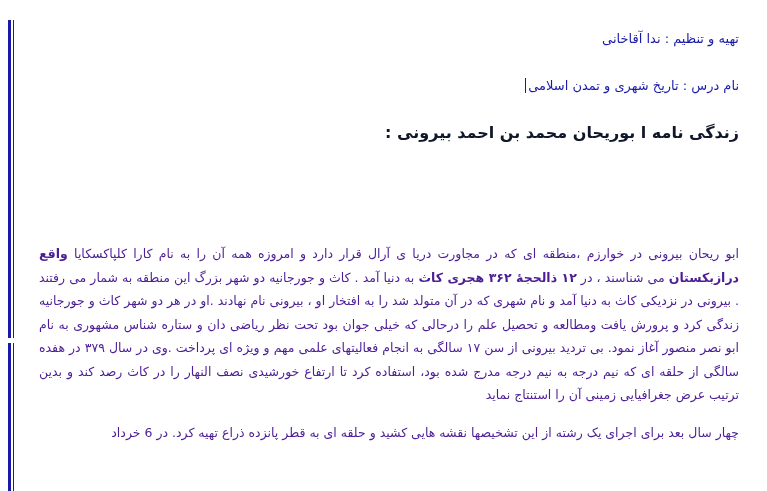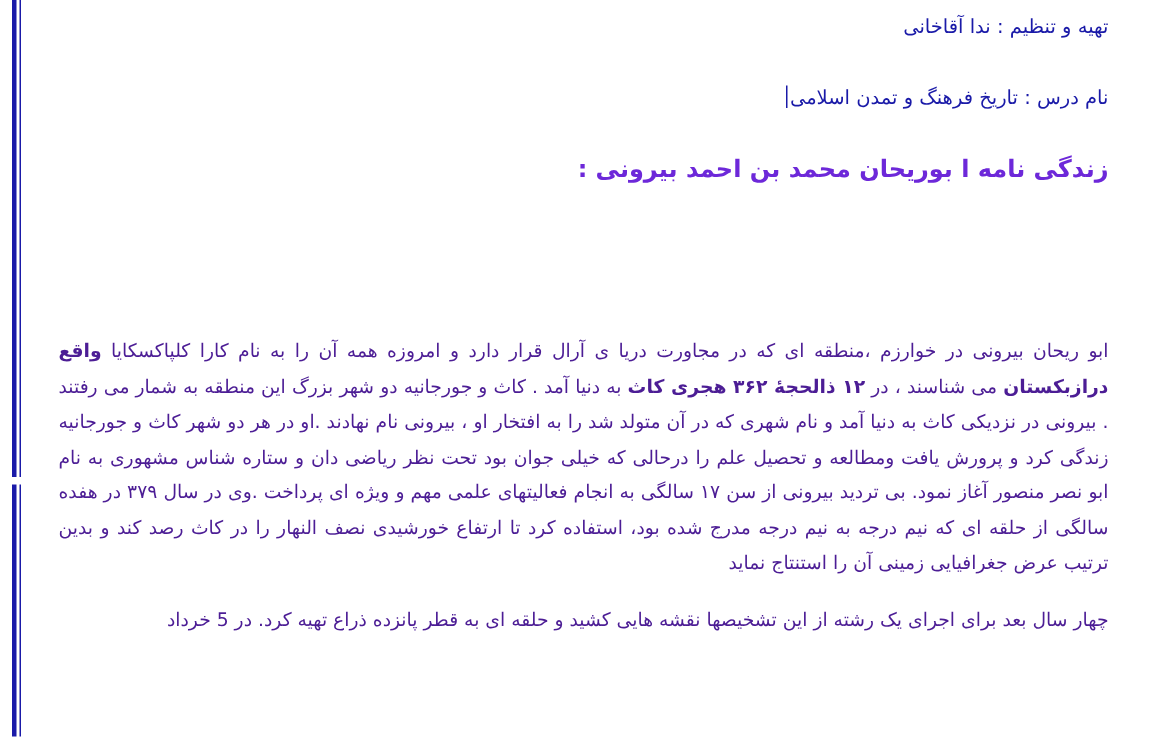--- a/index.html
+++ b/index.html
@@ -12,20 +12,21 @@
     background: #ffffff;
     font-family: "DejaVu Sans", sans-serif;
     overflow: hidden;
   }
   .page {
     position: relative;
     width: 767px;
     height: 412px;
     background: #ffffff;
     box-sizing: border-box;
+    margin-top: 20px;
   }
   
   .left-rule {
     position: absolute;
     left: 8px;
     top: 0;
     width: 3px;
     height: 491px;
     background: #1a1aa8;
   }
@@ -71,21 +72,21 @@
     background: #1a1aa8;
     vertical-align: -3px;
     margin-right: 2px;
   }
   .doc-title {
     position: absolute;
     top: 103px;
     right: 18px;
     font-size: 16px;
     font-weight: bold;
-    color: #6d28d9;
+    color: #0f172a;
     letter-spacing: 0.2px;
   }
   .body-block {
     position: absolute;
     top: 222px;
     right: 18px;
     width: 700px;
     font-size: 12.5px;
     line-height: 23.5px;
     color: #4c1d95;
@@ -109,24 +110,24 @@
 
   <div class="left-rule"></div>
   <div class="left-rule-inner"></div>
   <div class="rule-notch"></div>
 
   <div class="content">
 
     <div class="meta-line meta-1">تهیه و تنظیم : ندا آقاخانی</div>
 
     <div class="meta-line meta-2">
-      <span>نام درس : تاریخ فرهنگ و تمدن اسلامی</span><span class="caret"></span>
+      <span>نام درس : تاریخ شهری و تمدن اسلامی</span><span class="caret"></span>
     </div>
 
     <div class="doc-title">زندگی نامه ا بوریحان محمد بن احمد بیرونی :</div>
 
     <div class="body-block">
         <p><span>ابو ریحان بیرونی در خوارزم ،منطقه ای که در مجاورت دریا ی آرال قرار دارد و امروزه همه آن را به نام کارا کلپاکسکایا </span><span class="b">واقع درازبکستان</span><span> می شناسند ، در </span><span class="b">۱۲ ذالحجهٔ ۳۶۲ هجری کاث</span><span> به دنیا آمد . کاث و جورجانیه دو شهر بزرگ این منطقه به شمار می رفتند . بیرونی در نزدیکی کاث به دنیا آمد و نام شهری که در آن متولد شد را به افتخار او ، بیرونی نام نهادند .او در هر دو شهر کاث و جورجانیه زندگی کرد و پرورش یافت ومطالعه و تحصیل علم را درحالی که خیلی جوان بود تحت نظر ریاضی دان و ستاره شناس مشهوری به نام ابو نصر منصور آغاز نمود. بی تردید بیرونی از سن ۱۷ سالگی به انجام فعالیتهای علمی مهم و ویژه ای پرداخت .وی در سال ۳۷۹ در هفده سالگی از حلقه ای که نیم درجه به نیم درجه مدرج شده بود، استفاده کرد تا ارتفاع خورشیدی نصف النهار را در کاث رصد کند و بدین ترتیب عرض جغرافیایی زمینی آن را استنتاج نماید</span></p>
-        <p class="para-last"><span>چهار سال بعد برای اجرای یک رشته از این تشخیصها نقشه هایی کشید و حلقه ای به قطر پانزده ذراع تهیه کرد. در 5 خرداد</span></p>
+        <p class="para-last"><span>چهار سال بعد برای اجرای یک رشته از این تشخیصها نقشه هایی کشید و حلقه ای به قطر پانزده ذراع تهیه کرد. در 6 خرداد</span></p>
       </div>
 
   </div>
 </div>
 
 </body></html>

